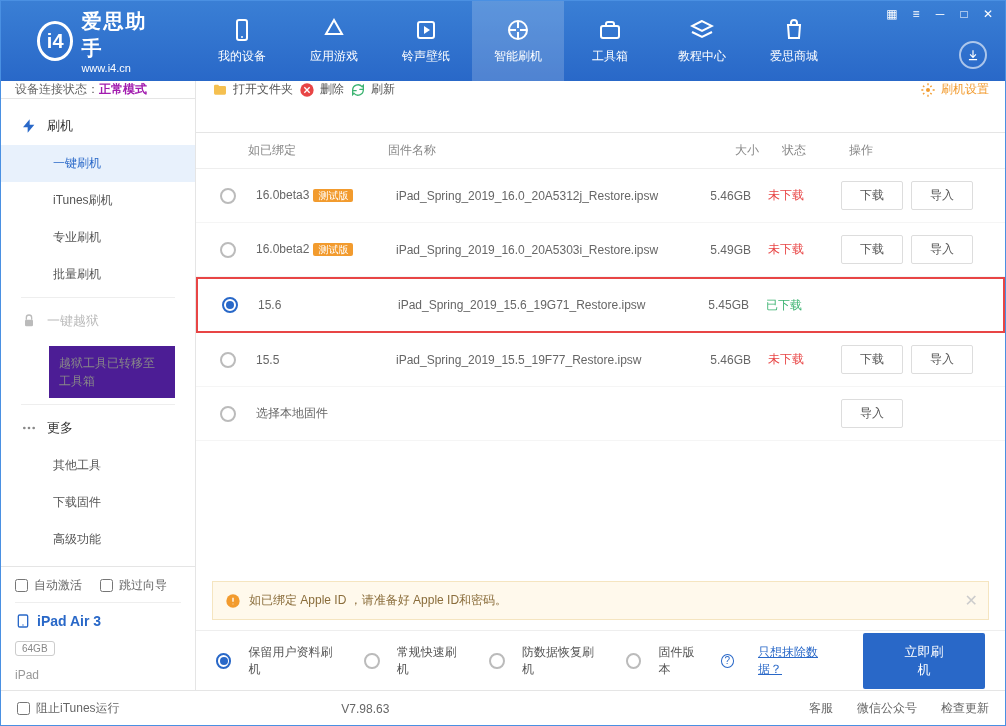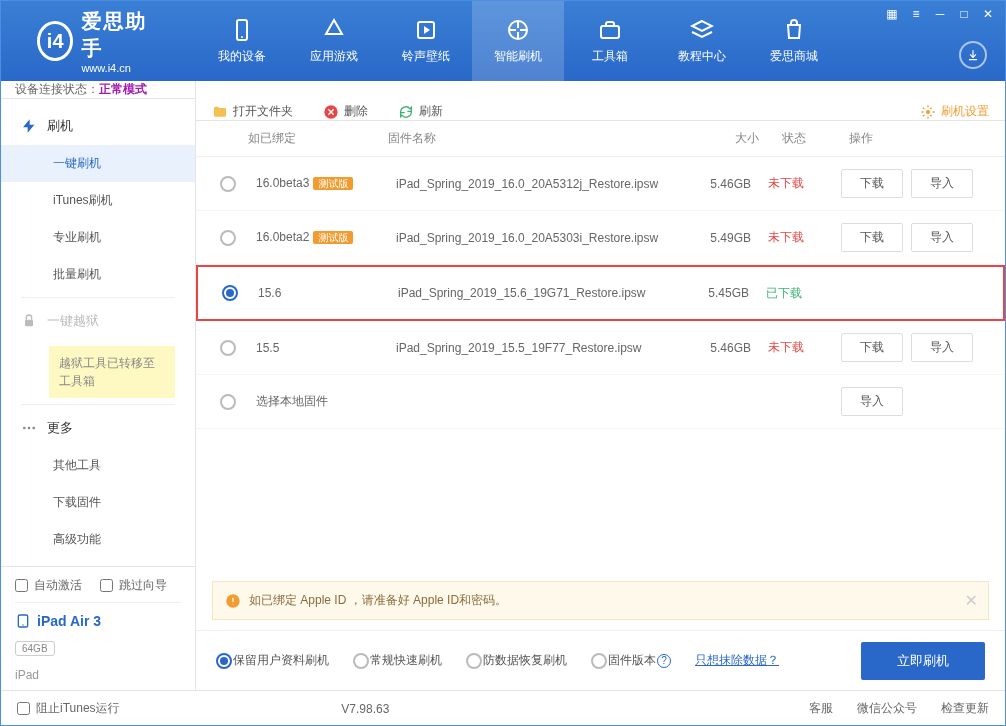--- a/index.html
+++ b/index.html
@@ -23,32 +23,32 @@
 
 .body { display: flex; height: 609px; }
 .sidebar { width: 195px; border-right: 1px solid #e5e5e5; display: flex; flex-direction: column; }
 .status-bar { height: 40px; border-bottom: 1px solid #e5e5e5; display: flex; align-items: center; padding: 0 14px; font-size: 12px; color: #666; }
 .status-bar b { color: #a21caf; }
 .side-group { padding: 8px 0; }
 .side-head { display: flex; align-items: center; padding: 10px 20px; font-size: 13px; color: #333; gap: 10px; cursor: pointer; }
 .side-head svg { width: 16px; height: 16px; }
 .side-item { padding: 10px 20px 10px 52px; font-size: 12px; color: #555; cursor: pointer; }
 .side-item.active { background: #e8f1fc; color: #2968c8; }
-.side-note { margin: 6px 20px 6px 48px; background: #fef9c3; padding: 8px 10px; font-size: 12px; color: #888; line-height: 1.5; }
+.side-note { margin: 6px 20px 6px 48px; background: #4c1d95; padding: 8px 10px; font-size: 12px; color: #888; line-height: 1.5; }
 .side-divider { height: 1px; background: #eee; margin: 4px 20px; }
 .sidebar-bottom { margin-top: auto; border-top: 1px solid #e5e5e5; padding: 10px 14px; font-size: 12px; color: #666; }
 .checkbox-row { display: flex; align-items: center; gap: 6px; margin-bottom: 8px; }
 .checkbox-row input { width: 13px; height: 13px; }
 .device-info { border-top: 1px solid #eee; padding-top: 10px; display: flex; flex-direction: column; gap: 12px; }
 .device-name { color: #2968c8; font-weight: bold; font-size: 14px; display: flex; align-items: center; gap: 6px; }
 .device-name svg { width: 16px; height: 16px; fill: #2968c8; }
 .storage-badge { border: 1px solid #ccc; border-radius: 3px; padding: 1px 6px; font-size: 10px; color: #888; width: fit-content; }
 
 .main { flex: 1; display: flex; flex-direction: column; }
-.toolbar { height: 40px; border-bottom: 1px solid #e5e5e5; display: flex; align-items: flex-end; padding: 0 16px; gap: 30px; font-size: 12px; }
+.toolbar { height: 52px; border-bottom: 1px solid #e5e5e5; display: flex; align-items: flex-start; padding: 0 16px; gap: 6px; font-size: 12px; }
 .tool-btn { display: flex; align-items: center; gap: 5px; cursor: pointer; color: #555; }
 .tool-btn svg { width: 16px; height: 16px; }
 .tool-right { margin-left: auto; color: #f29b2e; display: flex; align-items: center; gap: 5px; }
 .tool-right svg { width: 16px; height: 16px; fill: #f29b2e; }
 
 .table-head { display: flex; height: 36px; align-items: center; padding: 0 16px; font-size: 12px; color: #888; border-bottom: 1px solid #eee; }
 .col-radio { width: 36px; }
 .col-ver { width: 140px; }
 .col-name { flex: 1; }
 .col-size { width: 70px; text-align: right; }
@@ -64,21 +64,21 @@
 .status-undl { color: #e84545; }
 .status-dl { color: #3cb371; }
 .op-btn { border: 1px solid #ddd; background: #fff; padding: 5px 18px; font-size: 12px; color: #555; cursor: pointer; border-radius: 2px; }
 .ops { display: flex; gap: 8px; }
 
 .notice { margin: 0 16px 10px; background: #fff9ec; border: 1px solid #f5e5c0; padding: 10px 12px; font-size: 12px; color: #8a6d3b; display: flex; align-items: center; gap: 8px; position: relative; }
 .notice svg { width: 16px; height: 16px; fill: #f29b2e; }
 .notice-close { position: absolute; right: 10px; color: #ccc; cursor: pointer; font-size: 16px; }
 
 .action-bar { height: 60px; border-top: 1px solid #eee; display: flex; align-items: center; padding: 0 20px; gap: 24px; font-size: 12px; }
-.radio-opt { display: flex; align-items: center; gap: 1px; cursor: pointer; color: #555; }
+.radio-opt { display: flex; align-items: center; gap: 17px; cursor: pointer; color: #555; }
 .help-icon { width: 14px; height: 14px; border: 1px solid #2968c8; border-radius: 50%; color: #2968c8; font-size: 10px; display: flex; align-items: center; justify-content: center; }
 .link { color: #2968c8; text-decoration: underline; cursor: pointer; }
 .primary-btn { margin-left: auto; background: #2968c8; color: #fff; border: none; padding: 10px 36px; font-size: 13px; cursor: pointer; border-radius: 2px; }
 
 .footer { height: 36px; border-top: 1px solid #e5e5e5; display: flex; align-items: center; padding: 0 16px; font-size: 12px; color: #666; gap: 24px; }
 .footer-left { display: flex; align-items: center; gap: 6px; }
 .footer-right { margin-left: auto; display: flex; gap: 24px; }
 .footer-item { cursor: pointer; }
 </style>
 </head>

